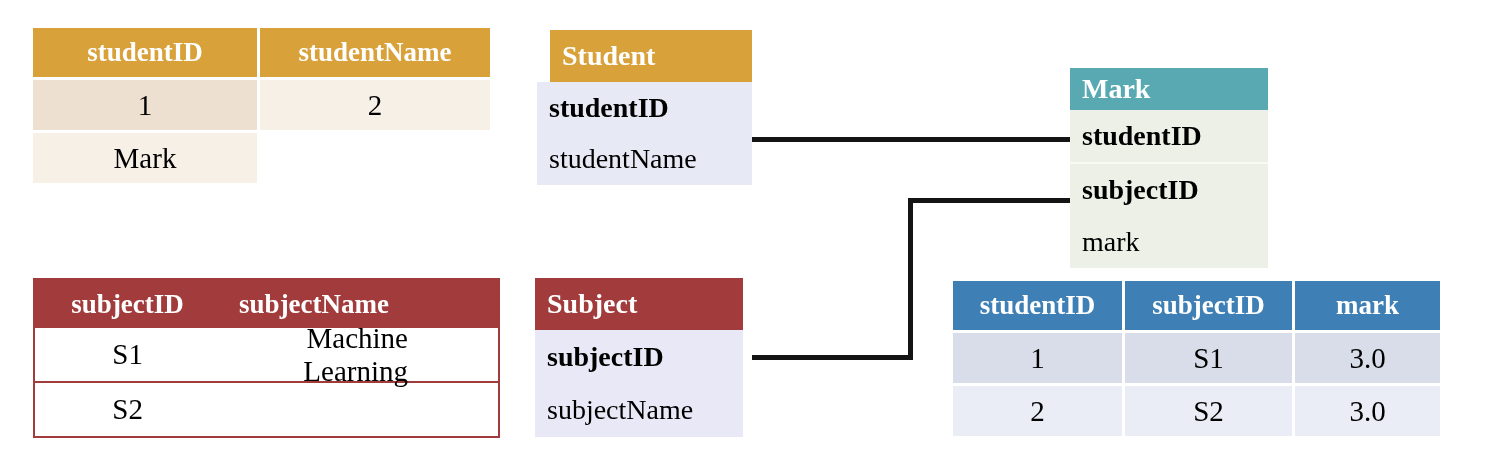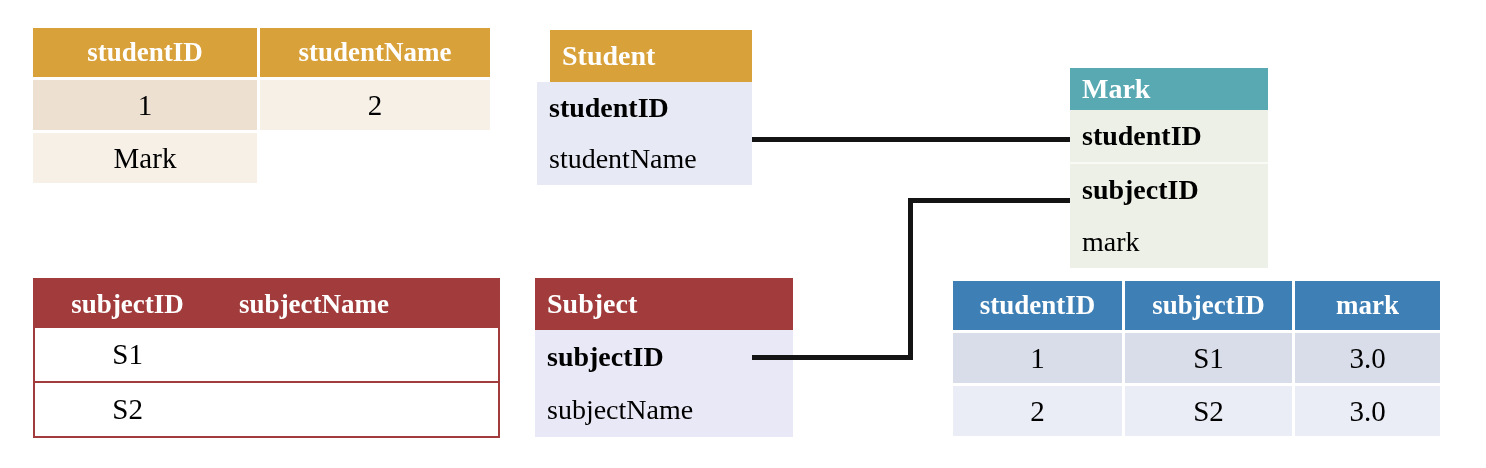--- a/index.html
+++ b/index.html
@@ -74,21 +74,21 @@
     display: flex; align-items: center;
     padding-left: 12px;
     font-size: 28px; color: #000;
   }
   .field.key { font-weight: bold; }
 
   .entity-student { left: 537px; top: 30px; width: 215px; }
   .entity-student .e-hdr { height: 52px; background: var(--gold, #D8A139); margin-left: 13px; }
   .entity-student .e-body { height: 103px; background: var(--student-body, #E7EAF5); }
 
-  .entity-subject { left: 535px; top: 278px; width: 258px; }
+  .entity-subject { left: 535px; top: 278px; width: 208px; }
   .entity-subject .e-hdr { height: 52px; background: var(--dark-red, #A23C3C); }
   .entity-subject .e-body { height: 107px; background: var(--subject-body, #E9E8F6); }
 
   .entity-mark { left: 1070px; top: 68px; width: 198px; }
   .entity-mark .e-hdr { height: 42px; background: var(--teal, #58A9B2); }
   .entity-mark .e-body { height: 158px; background: var(--mark-body, #EDF0E6); }
   .entity-mark .field.sep { border-top: 2px solid rgba(255,255,255,0.65); }
 
   
   .conn { position: absolute; background: var(--connector, #141414); }
@@ -127,20 +127,21 @@
     </div>
   </div>
 
   <div class="rtable">
     <div class="row head">
       <div class="c1">subjectID</div>
       <div class="c2">subjectName</div>
     </div>
     <div class="row data">
       <div class="c1">S1</div>
+      <div class="c2">Machine Learning</div>
     </div>
     <div class="row data">
       <div class="c1">S2</div>
     </div>
   </div>
 
   <div class="entity entity-subject">
     <div class="e-hdr">Subject</div>
     <div class="e-body">
       <div class="field key">subjectID</div>

